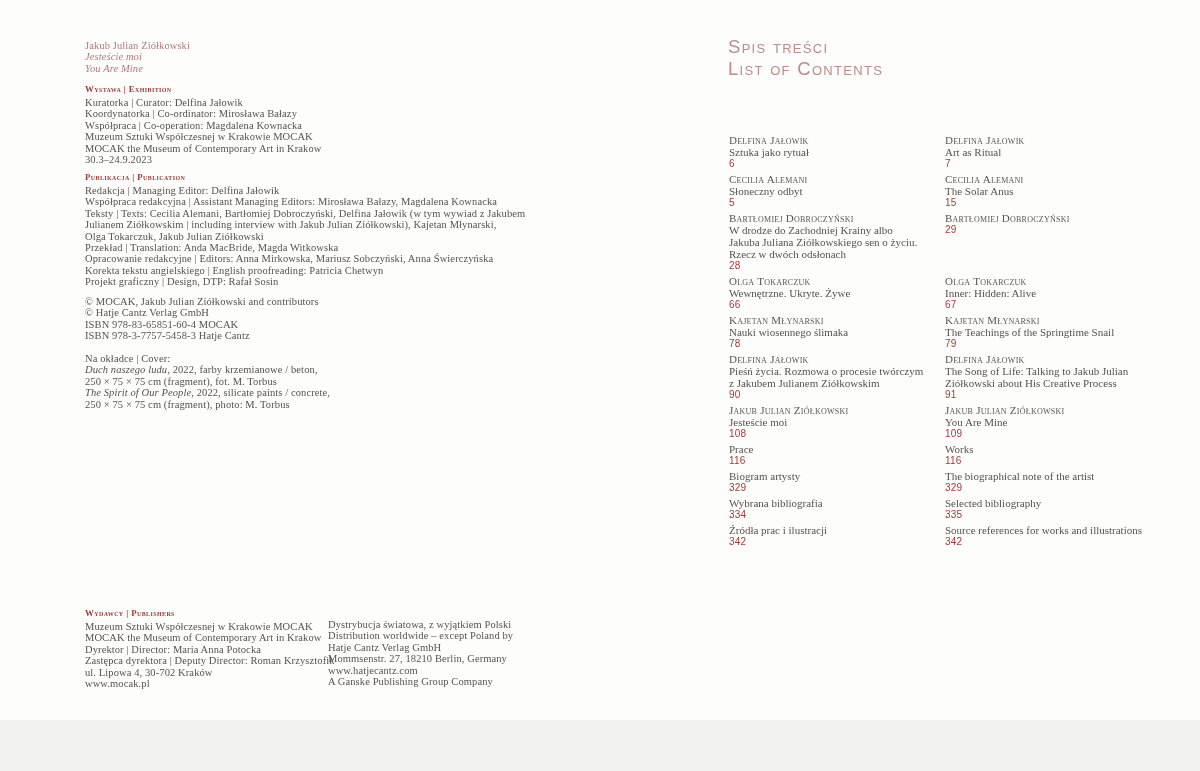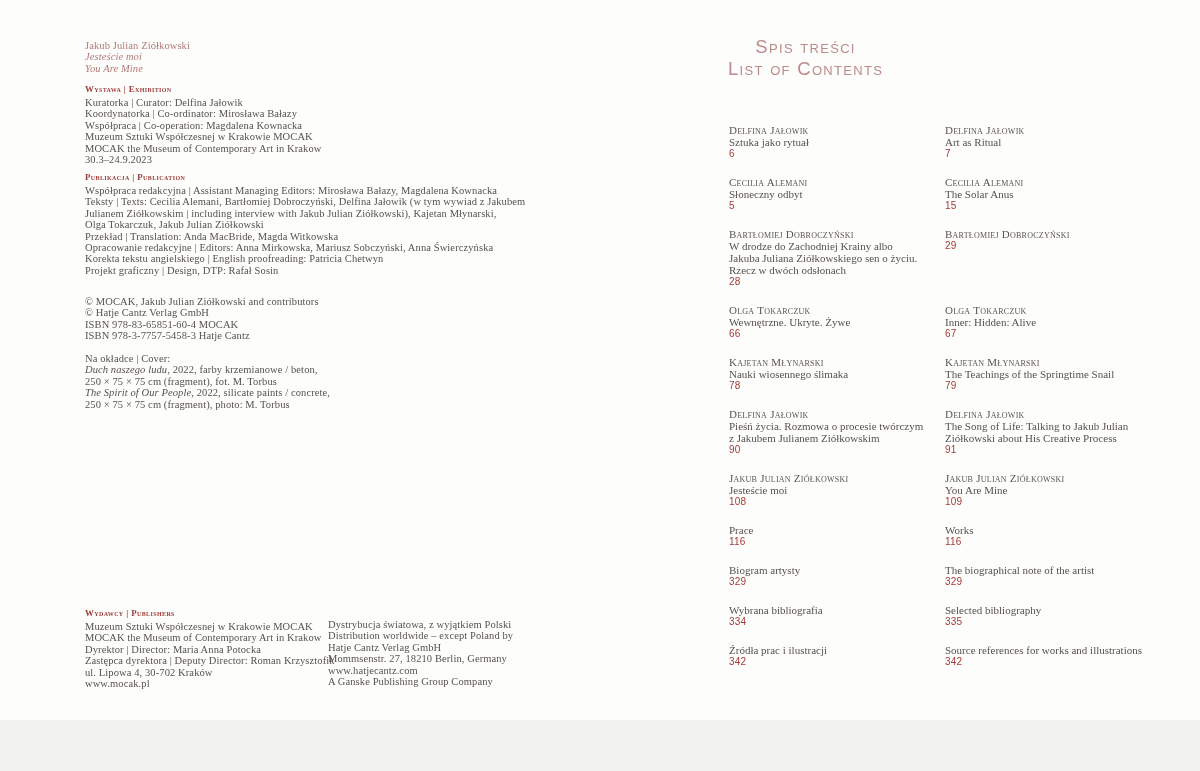--- a/index.html
+++ b/index.html
@@ -33,26 +33,25 @@
   .cover{left:85px;top:353px;}
   .publishers{left:85px;top:608px;}
   .distribution{left:328px;top:619px;}
   
   .toc-heading{
     position:absolute;left:728px;top:36px;margin:0;
     font-family:"Liberation Sans","DejaVu Sans",sans-serif;
     font-weight:normal;font-variant:small-caps;
     font-size:18.5px;line-height:22px;letter-spacing:1.3px;
     color:#bc8a88;
-    text-align:center;
   }
   .toc-grid{
-    position:absolute;left:729px;top:124px;
+    position:absolute;left:729px;top:134px;
     display:grid;grid-template-columns:216px auto;
-    row-gap:16px;
+    row-gap:3px;
     font-size:11px;line-height:12px;
   }
   .toc-author{font-variant:small-caps;letter-spacing:0.25px;color:#5b5551;}
   .toc-title{white-space:pre-line;}
   .toc-cell.plain .toc-title{font-style:normal;}
   .toc-page{
     font-family:"Liberation Sans","DejaVu Sans",sans-serif;
     font-size:10px;color:#a43b38;letter-spacing:0.2px;
   }
 </style>
@@ -74,20 +73,21 @@
       <div class="ln">Kuratorka | Curator: Delfina Jałowik</div>
       <div class="ln">Koordynatorka | Co-ordinator: Mirosława Bałazy</div>
       <div class="ln">Współpraca | Co-operation: Magdalena Kownacka</div>
       <div class="ln">Muzeum Sztuki Współczesnej w Krakowie MOCAK</div>
       <div class="ln">MOCAK the Museum of Contemporary Art in Krakow</div>
       <div class="ln">30.3–24.9.2023</div>
     </div>
 
     <div class="block publication">
       <h3 class="sec-heading">Publikacja | Publication</h3>
+      <div class="ln">Redakcja | Managing Editor: Delfina Jałowik</div>
       <div class="ln">Współpraca redakcyjna | Assistant Managing Editors: Mirosława Bałazy, Magdalena Kownacka</div>
       <div class="ln">Teksty | Texts: Cecilia Alemani, Bartłomiej Dobroczyński, Delfina Jałowik (w tym wywiad z Jakubem</div>
       <div class="ln">Julianem Ziółkowskim | including interview with Jakub Julian Ziółkowski), Kajetan Młynarski,</div>
       <div class="ln">Olga Tokarczuk, Jakub Julian Ziółkowski</div>
       <div class="ln">Przekład | Translation: Anda MacBride, Magda Witkowska</div>
       <div class="ln">Opracowanie redakcyjne | Editors: Anna Mirkowska, Mariusz Sobczyński, Anna Świerczyńska</div>
       <div class="ln">Korekta tekstu angielskiego | English proofreading: Patricia Chetwyn</div>
       <div class="ln">Projekt graficzny | Design, DTP: Rafał Sosin</div>
     </div>
 

